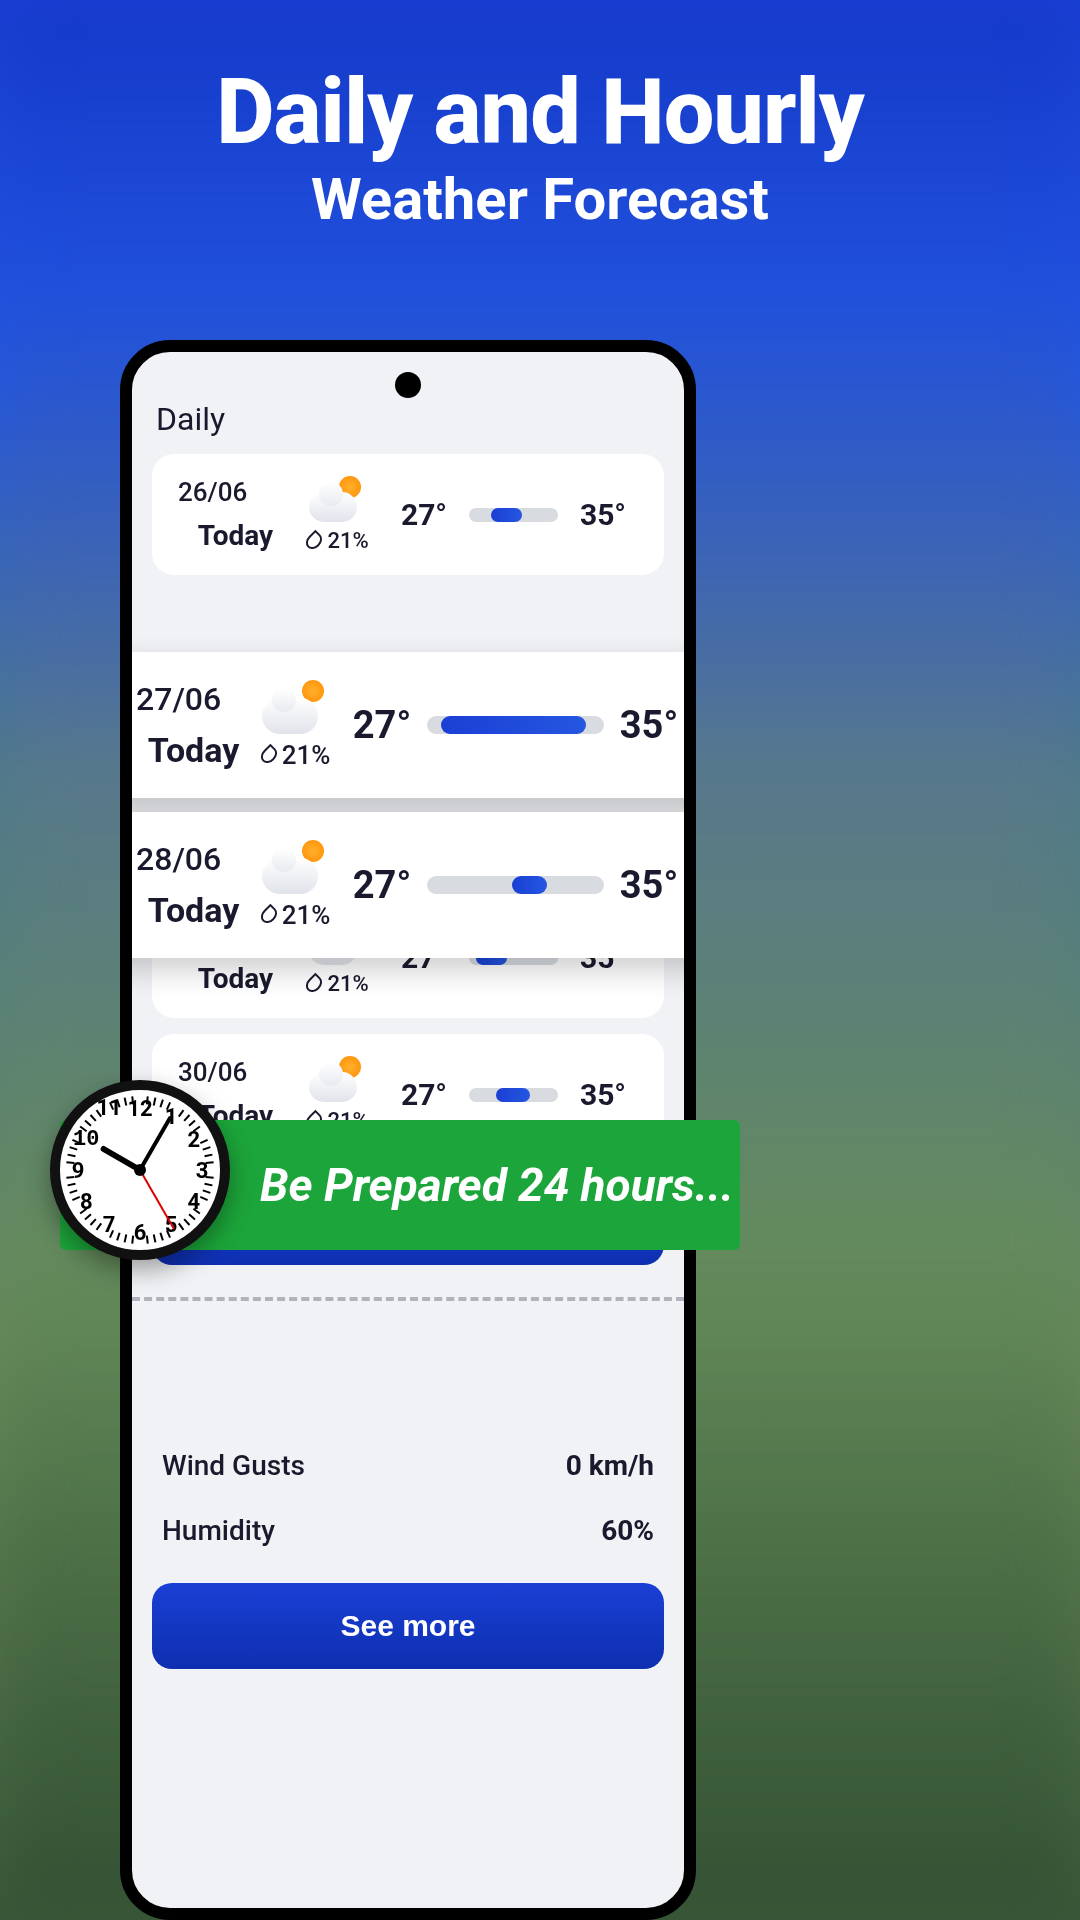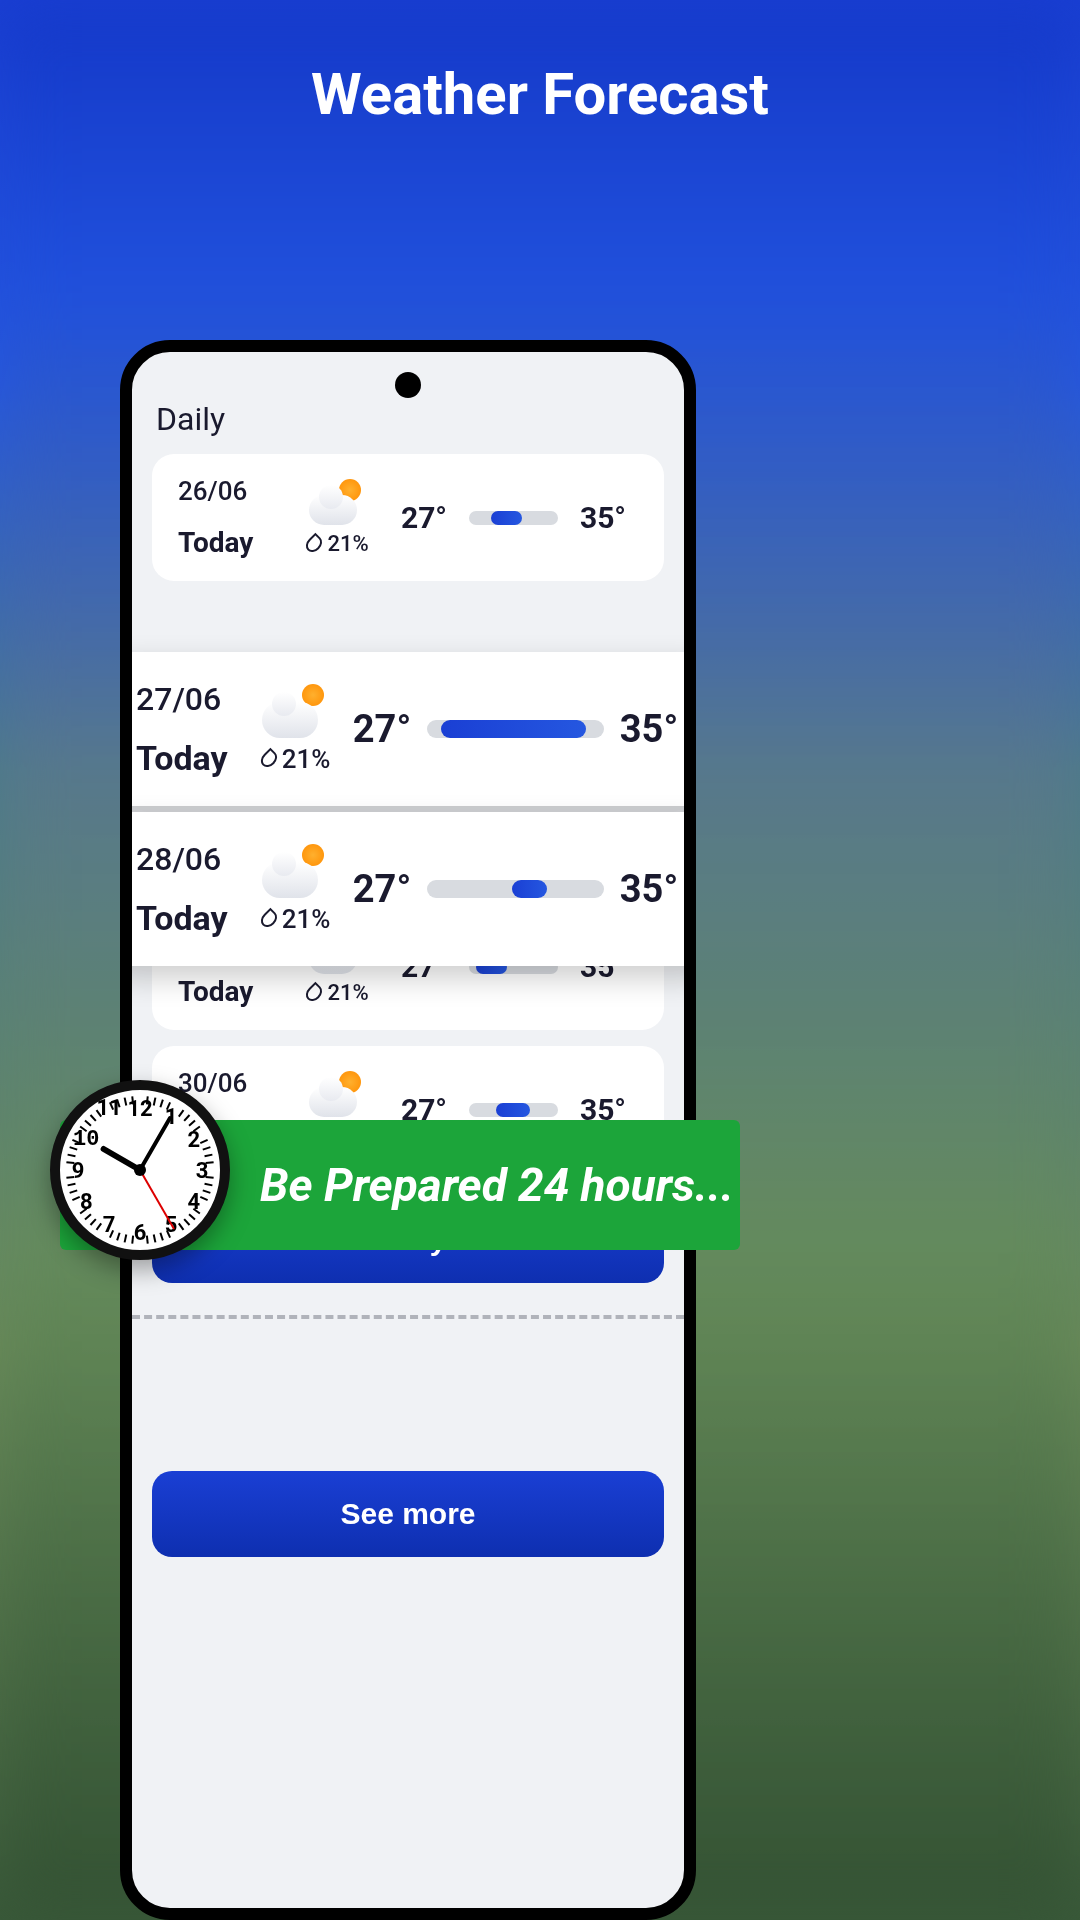--- a/index.html
+++ b/index.html
@@ -79,21 +79,21 @@
   width: 616px;
   padding: 28px 34px;
   box-shadow: 0 12px 30px rgba(0,0,0,0.2);
   border-radius: 26px;
   z-index: 10;
 }
 .date-col {
   width: 115px;
 }
 .date-col .date { font-size: 26px; color: #1a1a2e; font-weight: 500; }
-.date-col .day { font-size: 28px; color: #1a1a2e; font-weight: 700; margin-top: 20px; }
+.date-col .day { font-size: 28px; color: #1a1a2e; font-weight: 700; margin-top: 12px; text-align: center; }
 .popout .date-col .date { font-size: 32px; }
 .popout .date-col .day { font-size: 34px; }
 .icon-col {
   width: 90px;
   display: flex;
   flex-direction: column;
   align-items: center;
   margin-right: 6px;
 }
 .weather-icon {
@@ -266,20 +266,21 @@
 }
 .spacer { height: 136px; }
 .spacer2 { height: 170px; }
 </style>
 </head>
 <body>
 
 <div class="bg-blur"></div>
 
 <div class="hero">
+  <div class="hero-title1">Daily and Hourly</div>
   <div class="hero-title2">Weather Forecast</div>
 </div>
 
 <div class="phone">
   <div class="phone-camera"></div>
   <div class="phone-scroll">
     <div class="section-title">Daily</div>
 
     
     <div class="daily-row">
@@ -399,20 +400,28 @@
         </div>
       <div class="temp-high">35°</div>
     </div>
 
     <button class="btn-primary">16 days</button>
 
     <div class="divider"></div>
 
     <div style="height:100px"></div>
 
+    <div class="cond-row">
+      <span>Wind Gusts</span>
+      <span class="val">0 km/h</span>
+    </div>
+    <div class="cond-row">
+      <span>Humidity</span>
+      <span class="val">60%</span>
+    </div>
 
     <button class="btn-primary" style="margin-top:20px">See more</button>
   </div>
 </div>
 
 <div class="banner">
   <span class="banner-text">Be Prepared 24 hours...</span>
 </div>
 
 <div class="clock">

